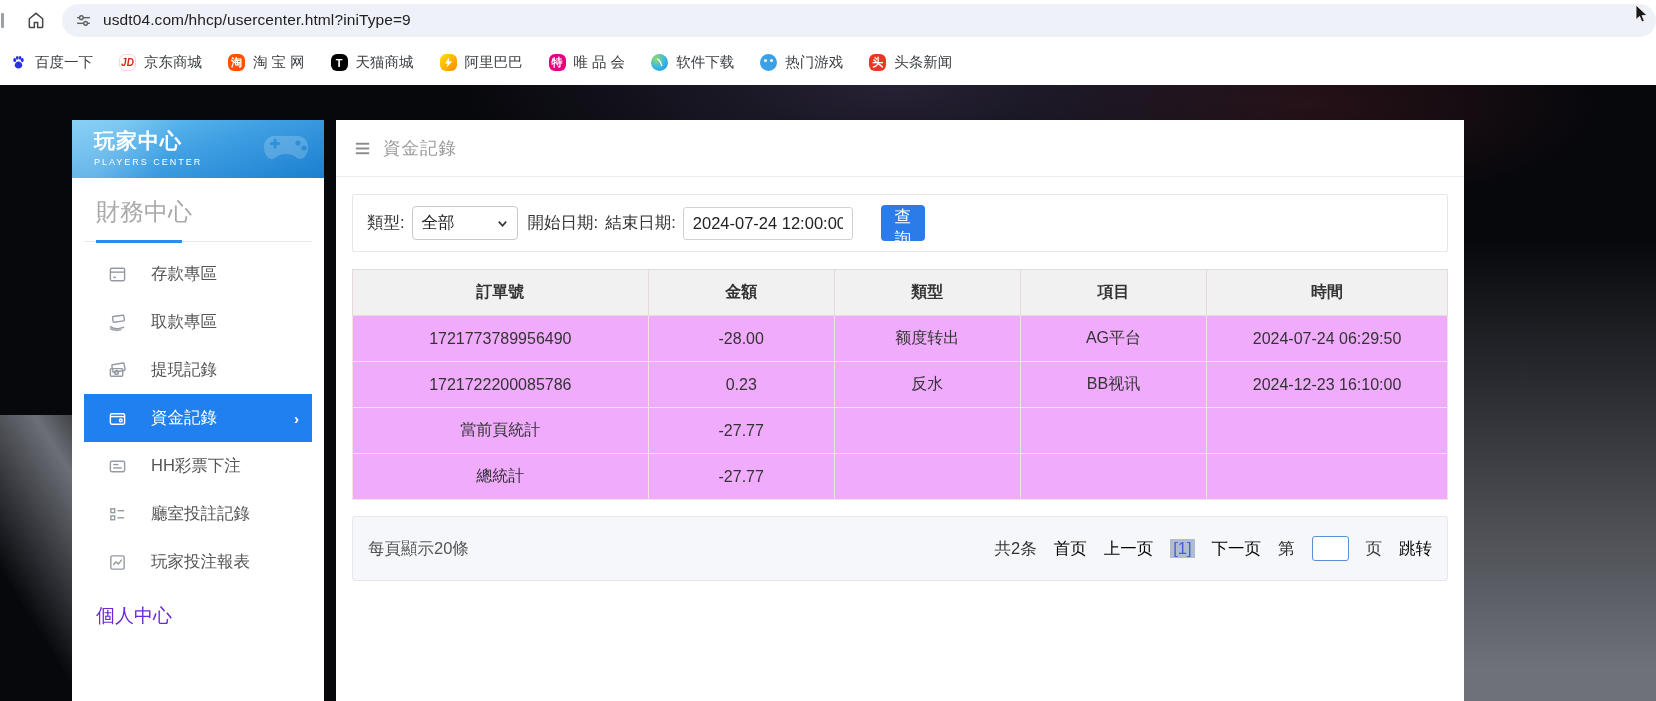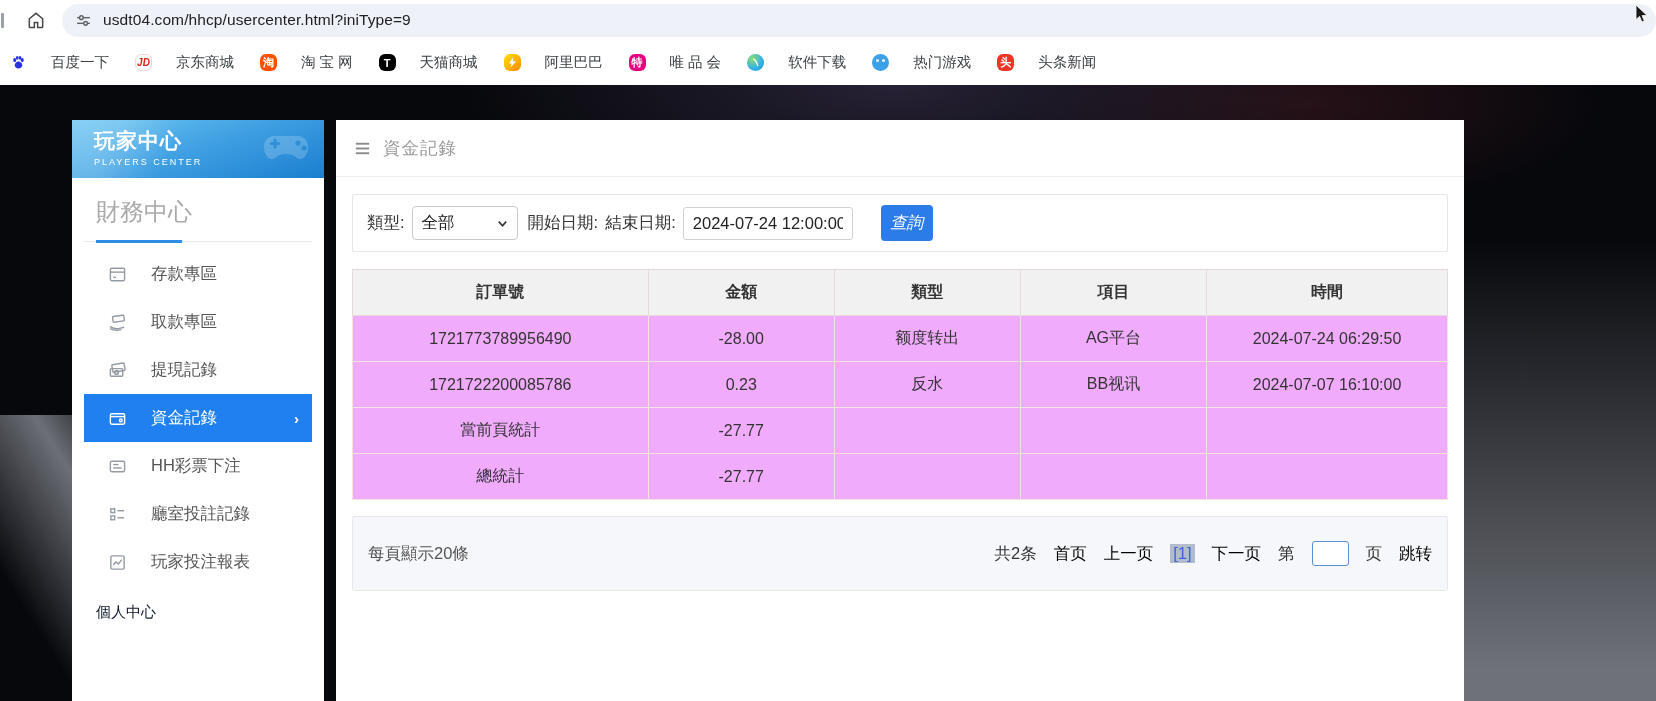--- a/index.html
+++ b/index.html
@@ -12,21 +12,21 @@
   
   .toolbar { height:40px; background:#fff; display:flex; align-items:center; position:relative; }
   .edge-frag { width:3px; height:15px; background:#9aa0a6; margin-left:1px; border-radius:1px; }
   .home-btn { margin-left:22px; display:flex; color:#454746; cursor:pointer; }
   .urlbar { flex:1; margin-left:16px; height:33px; background:#eef1f8; border-radius:17px;
             display:flex; align-items:center; padding-left:13px; cursor:text; }
   .url-text { margin-left:11px; font-size:15.5px; color:#202124; letter-spacing:.1px; }
   .cursor { position:absolute; right:6px; top:5px; }
   .bookmarks { height:45px; background:#fff; display:flex; align-items:center; gap:26px;
                padding-left:10px; font-size:14.5px; color:#3c4043; }
-  .bm { display:flex; align-items:center; gap:24px; cursor:pointer; white-space:nowrap; }
+  .bm { display:flex; align-items:center; gap:8px; cursor:pointer; white-space:nowrap; }
   .bm-ico { width:17px; height:17px; border-radius:6px; display:flex; align-items:center;
             justify-content:center; font-size:11px; font-weight:bold; color:#fff; flex:0 0 auto; }
   .ico-baidu { background:#fff; }
   .ico-jd { background:#fff; color:#e1251b; font-style:italic; font-size:10px; border:1px solid #f3d9d7; }
   .ico-taobao { background:#ff5000; font-size:11px; }
   .ico-tmall { background:#000; }
   .ico-ali { background:linear-gradient(135deg,#ffd900 10%,#ff9000 90%); }
   .ico-vip { background:#e4007f; }
   .ico-soft { background:radial-gradient(circle at 32% 28%, #8edc6a 0%, #35b4e8 55%, #1f8fd6 100%); border-radius:50%; }
   .ico-game { background:#3aa0e8; border-radius:50%; position:relative; }
@@ -59,42 +59,42 @@
     position:relative; border-bottom:1px solid #e9e9e9; }
   .side-section-label::after { content:""; position:absolute; left:12px; bottom:-2px;
     width:86px; height:3px; background:#2e8ce6; }
   .menu { margin-top:8px; }
   .mitem { height:48px; margin:0 12px; display:flex; align-items:center; color:#555;
            font-size:16.5px; cursor:pointer; position:relative; }
   .mitem .mico { display:flex; margin:0 24px 0 24px; color:#959ba3; }
   .mitem.active { background:#2080f0; color:#fff; }
   .mitem.active .mico { color:#fff; }
   .chev { position:absolute; right:13px; color:#fff; font-size:15px; font-weight:bold; }
-  .side-footer-label { color:#0f172a; font-size:15px; padding:17px 0 0 24px; }
+  .side-footer-label { color:#6d28d9; font-size:19px; padding:17px 0 0 24px; }
   
   .main { position:absolute; left:336px; top:35px; width:1128px; height:581px; background:#fff; }
   .main-head { height:57px; border-bottom:1px solid #ececec; display:flex; align-items:center;
                padding-left:17px; color:#9a9a9a; }
   .burger { display:flex; color:#8a8a8a; cursor:pointer; }
   .main-title { margin-left:11px; font-size:17.5px; letter-spacing:1px; }
   .filters { margin:17px 16px 0; border:1px solid #e7e7e7; border-radius:2px; display:flex;
              align-items:center; padding:10px 14px; font-size:16.5px; color:#333; background:#fff; }
   .flabel { margin-right:7px; }
   .select { width:106px; height:34px; border:1px solid #c9c9c9; border-radius:4px; display:flex;
             align-items:center; justify-content:space-between; padding:0 9px; color:#222;
             background:#fff; margin-right:10px; cursor:pointer; }
   .dinput { width:170px; height:33px; border:1px solid #d2d2d2; border-radius:3px; font-size:16.5px;
             color:#222; padding:0 9px; font-family:inherit; margin-right:12px; outline:none; }
-  .btn-search { width:52px; height:36px; background:#2b7ce9; color:#fff; border:none; border-radius:4px;
-                font-size:16.5px; margin-left:16px; cursor:pointer; font-family:inherit;font-style:italic; }
+  .btn-search { width:44px; height:36px; background:#2b7ce9; color:#fff; border:none; border-radius:4px;
+                font-size:16.5px; margin-left:16px; cursor:pointer; font-family:inherit; }
   .dtable { margin:17px 16px 0; width:1096px; border-collapse:collapse; table-layout:fixed;
             text-align:center; font-size:16px; color:#333; border:1px solid #dcdcdc; }
   .dtable th { background:#f1f1f1; font-weight:bold; height:46px; border:1px solid #e4dada; }
   .dtable td { height:46px; border:1px solid #f0e4e4; background:#f0abfc; }
-  .pagebar { margin:16px 16px 0; height:75px; background:#f6f7fa; border:1px solid #e7e7e7;
+  .pagebar { margin:16px 16px 0; height:65px; background:#f6f7fa; border:1px solid #e7e7e7;
              border-radius:3px; display:flex; align-items:center; justify-content:space-between;
              padding:0 15px; font-size:16.5px; color:#555; }
   .pg-right { display:flex; align-items:center; gap:17px; color:#333; }
   .pg-link { color:#000000; cursor:pointer; }
   .pg-cur { color:#3e63d8; background:#b3bccf; padding:0 3px; cursor:default; }
   .pg-input { width:37px; height:25px; border:1px solid #5b8fd6; border-radius:3px; outline:none;
               font-family:inherit; }
 </style>
 </head>
 <body>
@@ -320,21 +320,21 @@
           <td>-28.00</td>
           <td>额度转出</td>
           <td>AG平台</td>
           <td>2024-07-24 06:29:50</td>
         </tr>
         <tr>
           <td>1721722200085786</td>
           <td>0.23</td>
           <td>反水</td>
           <td>BB视讯</td>
-          <td>2024-07-07 16:10:00</td>
+          <td>2024-12-23 16:10:00</td>
         </tr>
         <tr>
           <td>當前頁統計</td>
           <td>-27.77</td>
           <td></td>
           <td></td>
           <td></td>
         </tr>
         <tr>
           <td>總統計</td>

